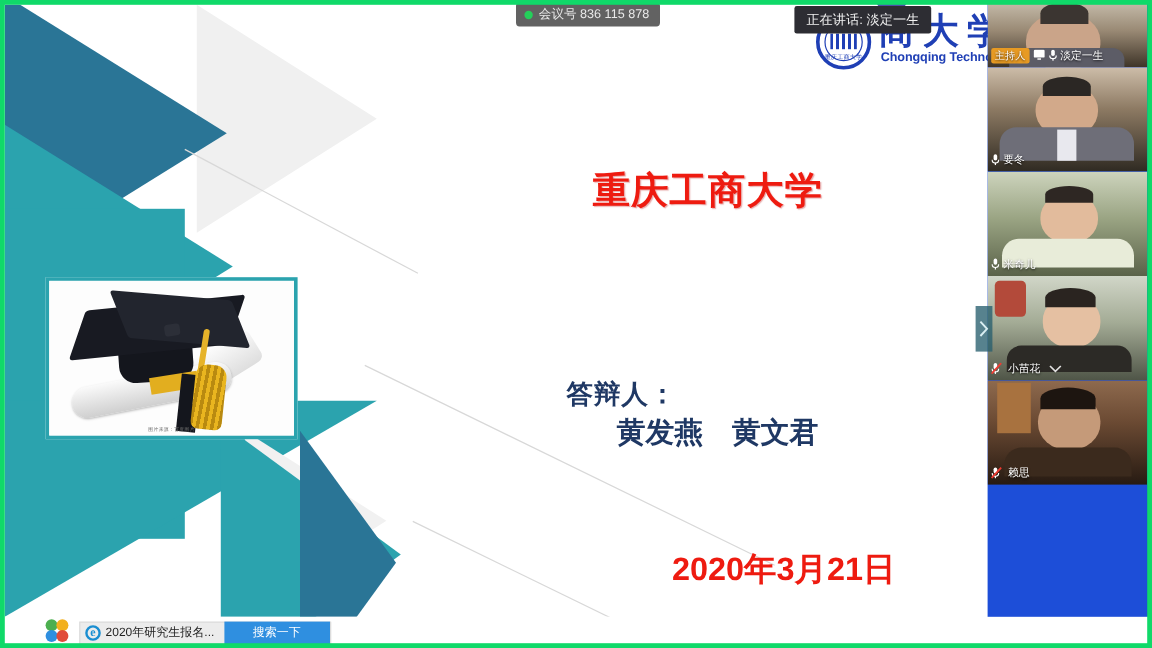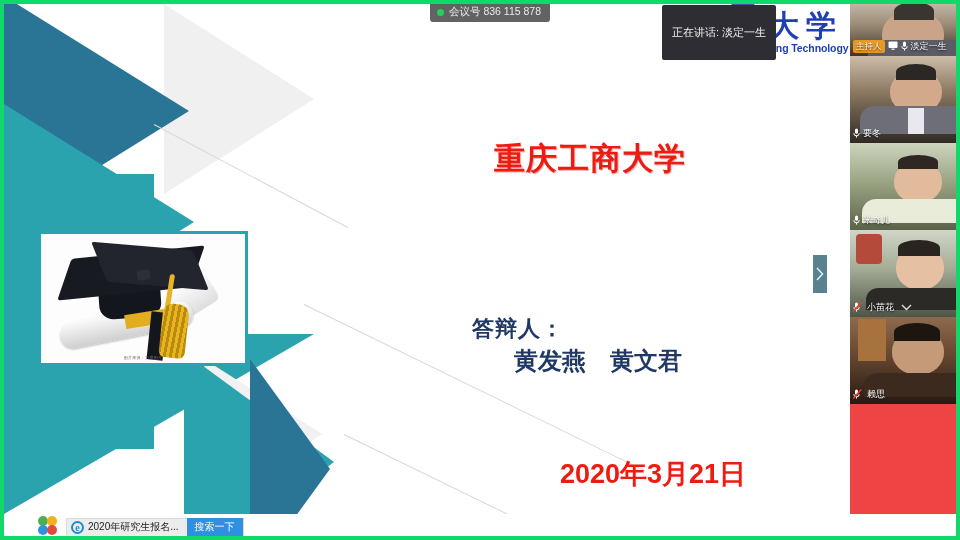--- a/index.html
+++ b/index.html
@@ -211,33 +211,33 @@
     background: rgba(64,64,64,.82); color: #e9e9e9;
     font-size: 10.5px; padding: 3px 9px 3px 7px; border-radius: 3px;
     display: flex; align-items: center; gap: 5px; white-space: nowrap;
   }
   .dot-green { width: 7px; height: 7px; border-radius: 50%; background: #24d05a; }
 
   
   .speaker-tip {
     position: absolute; left: 662px; top: 5px; z-index: 45;
     background: #2d2d33; color: #f0f0f0;
-    font-size: 11px; padding: 20px 10px; border-radius: 2px;
+    font-size: 11px; padding: 4px 10px; border-radius: 2px;
     white-space: nowrap;
   }
   .speaker-tip-arrow {
     position:absolute; left: 730px; top: 0px; z-index: 44;
     width: 26px; height: 8px;
     background: #4b4fa8; border-radius: 0 0 13px 13px;
   }
 
   
   .video-panel {
-    position: absolute; right: 0; top: 0; width: 110px; height: 515px;
-    z-index: 50; background: #ef4444; text-decoration: underline;
+    position: absolute; right: 0; top: 0; width: 137px; height: 515px;
+    z-index: 50; background: #1d4ed8; text-decoration: underline;
   }
   .vtile { position: relative; width: 133px; height: 87px; overflow: hidden; }
   .vtile.first { height: 56px; }
   .vtile-bg { position:absolute; inset:0; }
   .nameplate {
     position: absolute; left: 0; bottom: 2px; right: 0;
     display: flex; align-items: center; gap: 3px;
     padding: 1px 3px; font-size: 9px; color: #fff;
     text-shadow: 0 1px 2px rgba(0,0,0,.9);
     white-space: nowrap;
@@ -274,21 +274,21 @@
   }
   .ie-glyph {
     width: 13px; height: 13px; border-radius: 50%;
     border: 2px solid #1a8ed1; position: relative; flex: 0 0 auto;
     display:flex;align-items:center;justify-content:center;
     font-size:10px;color:#1a8ed1;font-weight:bold;
     font-family:"Liberation Serif", serif;
   }
   .search-btn {
     background: #2f8fe0; color: #fff; font-size: 10px;
-    height: 19px; padding: 0 8px; display: flex; align-items: center;
+    height: 19px; padding: 0 24px; display: flex; align-items: center;
     margin-left: 4px;
   }
 </style>
 </head>
 <body>
 
 <div id="app">
 
   <div class="slide">
 

